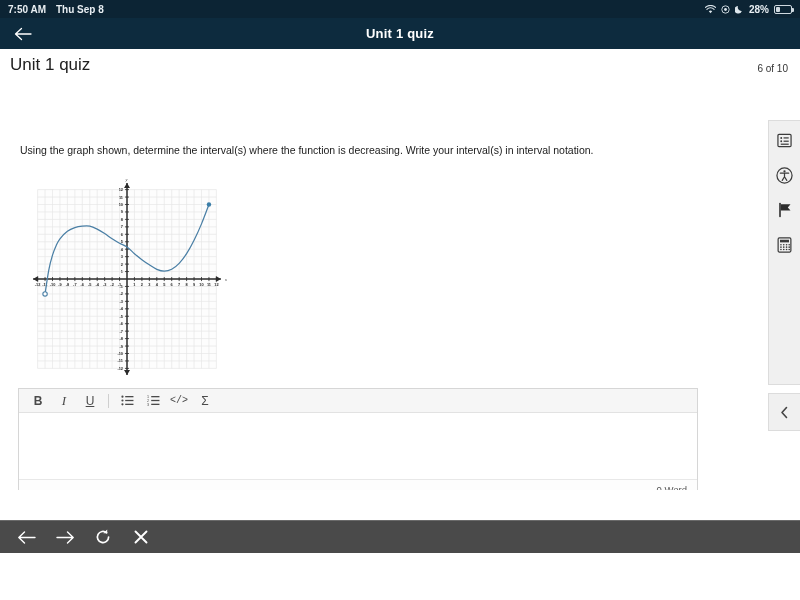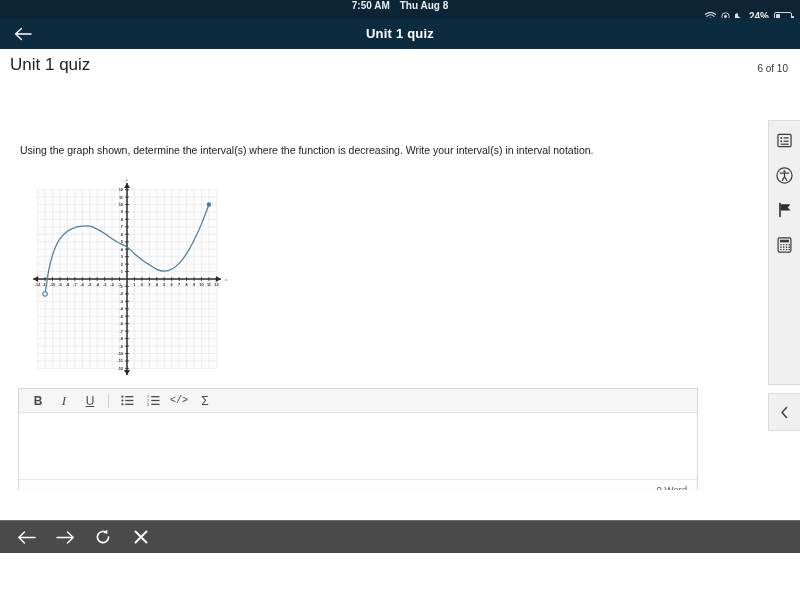--- a/index.html
+++ b/index.html
@@ -11,21 +11,20 @@
   }
 
   
   #status-bar {
     height: 18px; width: 100%;
     background: #0c2434;
     color: #e8eef2;
     display: flex; align-items: center;
     font-size: 10px; font-weight: bold;
     padding: 0 8px;
-    flex-direction: column;
   }
   #status-left { display: flex; align-items: center; gap: 10px; }
   #status-right { margin-left: auto; display: flex; align-items: center; gap: 5px; }
   .status-ico { display: inline-flex; align-items: center; }
   .battery-shell {
     width: 18px; height: 9px;
     border: 1px solid #cfd9e0; border-radius: 2px;
     position: relative; display: inline-block;
   }
   .battery-shell::after {
@@ -187,42 +186,42 @@
     cursor: pointer; color: #fff;
   }
   #spacer-strip { position: absolute; left:0; bottom: 33px; width: 100%; height: 30px; background: #fff; }
 </style>
 </head>
 <body>
 
 <div id="status-bar">
   <div id="status-left">
     <span>7:50 AM</span>
-    <span>Thu Aug 8</span>
+    <span>Thu Sep 8</span>
   </div>
   <div id="status-right">
     <span class="status-ico">
       <svg width="11" height="9" viewBox="0 0 11 9">
           <path d="M5.5 8.2 L3.8 6.3a2.6 2.6 0 0 1 3.4 0Z" fill="#dde6ec"></path>
           <path d="M1.9 4.3a5.4 5.4 0 0 1 7.2 0" stroke="#dde6ec" stroke-width="1.1" fill="none" stroke-linecap="round"></path>
           <path d="M.4 2.3a7.8 7.8 0 0 1 10.2 0" stroke="#dde6ec" stroke-width="1.1" fill="none" stroke-linecap="round"></path>
         </svg>
     </span>
     <span class="status-ico">
       <svg width="9" height="9" viewBox="0 0 10 10">
           <circle cx="5" cy="5" r="4.1" fill="none" stroke="#dde6ec" stroke-width="1"></circle>
           <circle cx="5" cy="5" r="1.6" fill="#dde6ec"></circle>
         </svg>
     </span>
     <span class="status-ico">
       <svg width="9" height="9" viewBox="0 0 10 10">
           <path d="M7.6 6.6A4 4 0 0 1 3.4 1.1 4.2 4.2 0 1 0 7.6 6.6Z" fill="#dde6ec"></path>
         </svg>
     </span>
-    <span>24%</span>
+    <span>28%</span>
     <span class="battery-shell">
         <span class="battery-fill"></span>
       </span>
   </div>
 </div>
 
 <div id="app-header">
   <div id="back-arrow">
     <svg width="20" height="16" viewBox="0 0 20 16">
         <path d="M8.5 2.5 L2.5 8 L8.5 13.5 M2.5 8 H18" stroke="#ffffff" stroke-width="1.3" fill="none" stroke-linecap="round" stroke-linejoin="round"></path>

